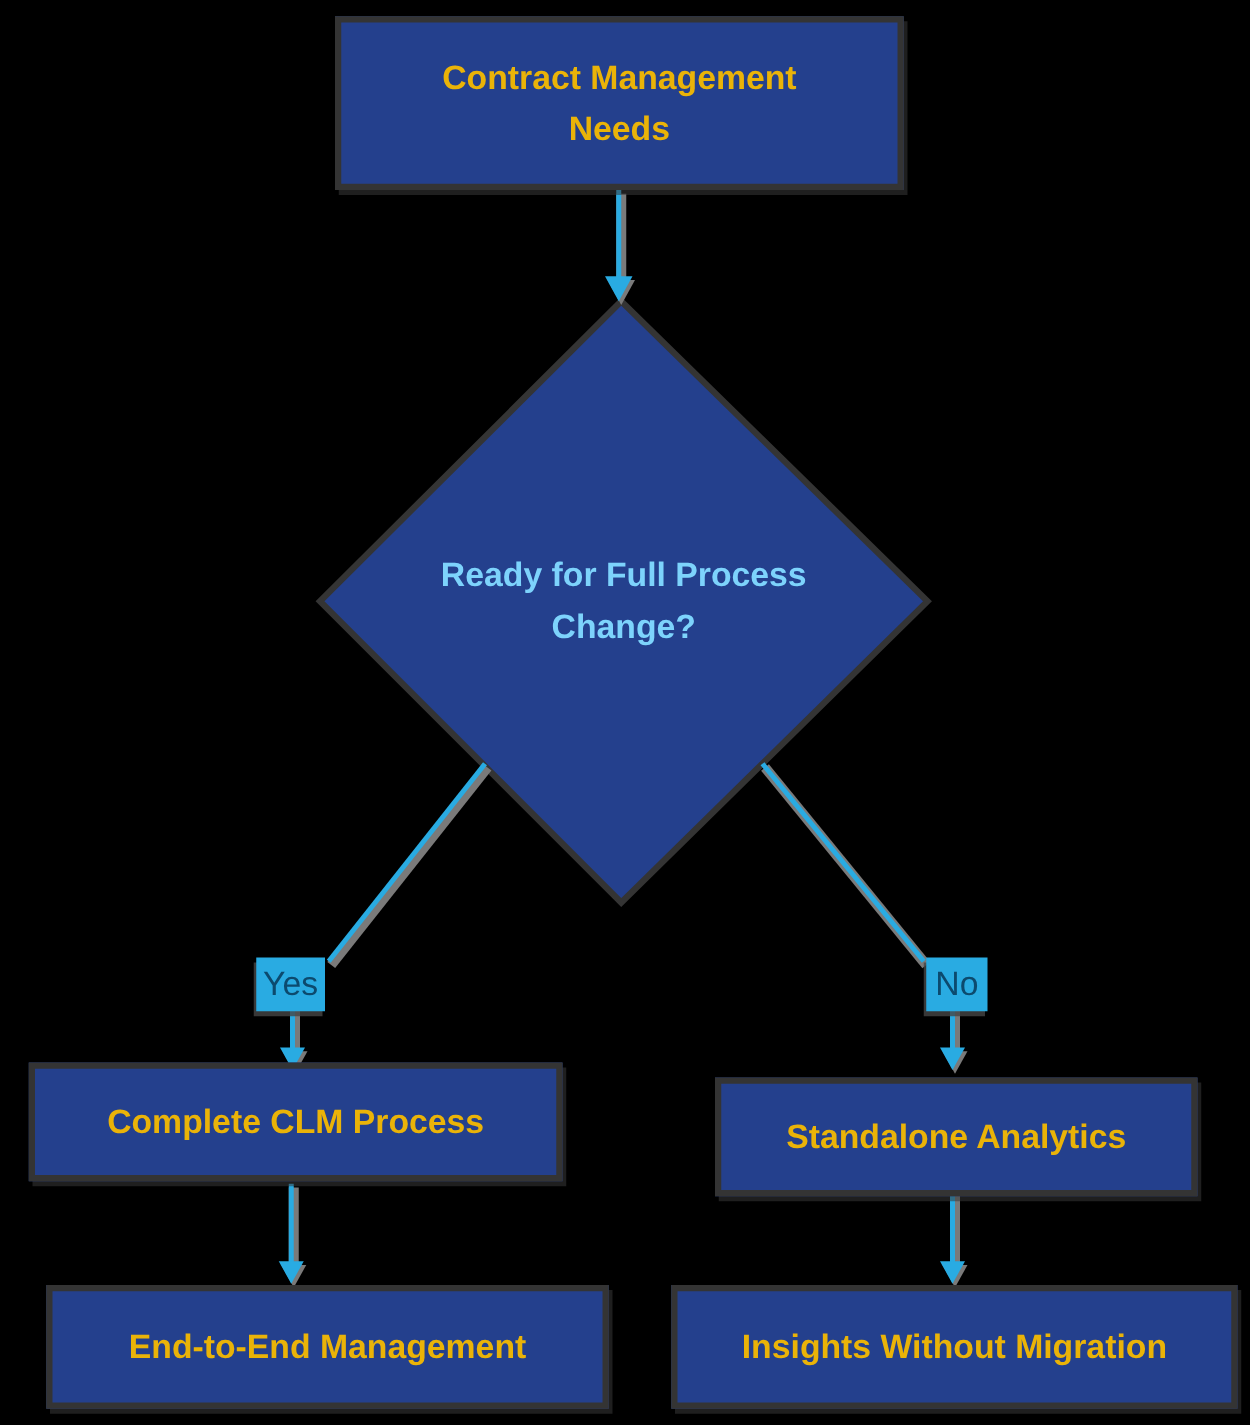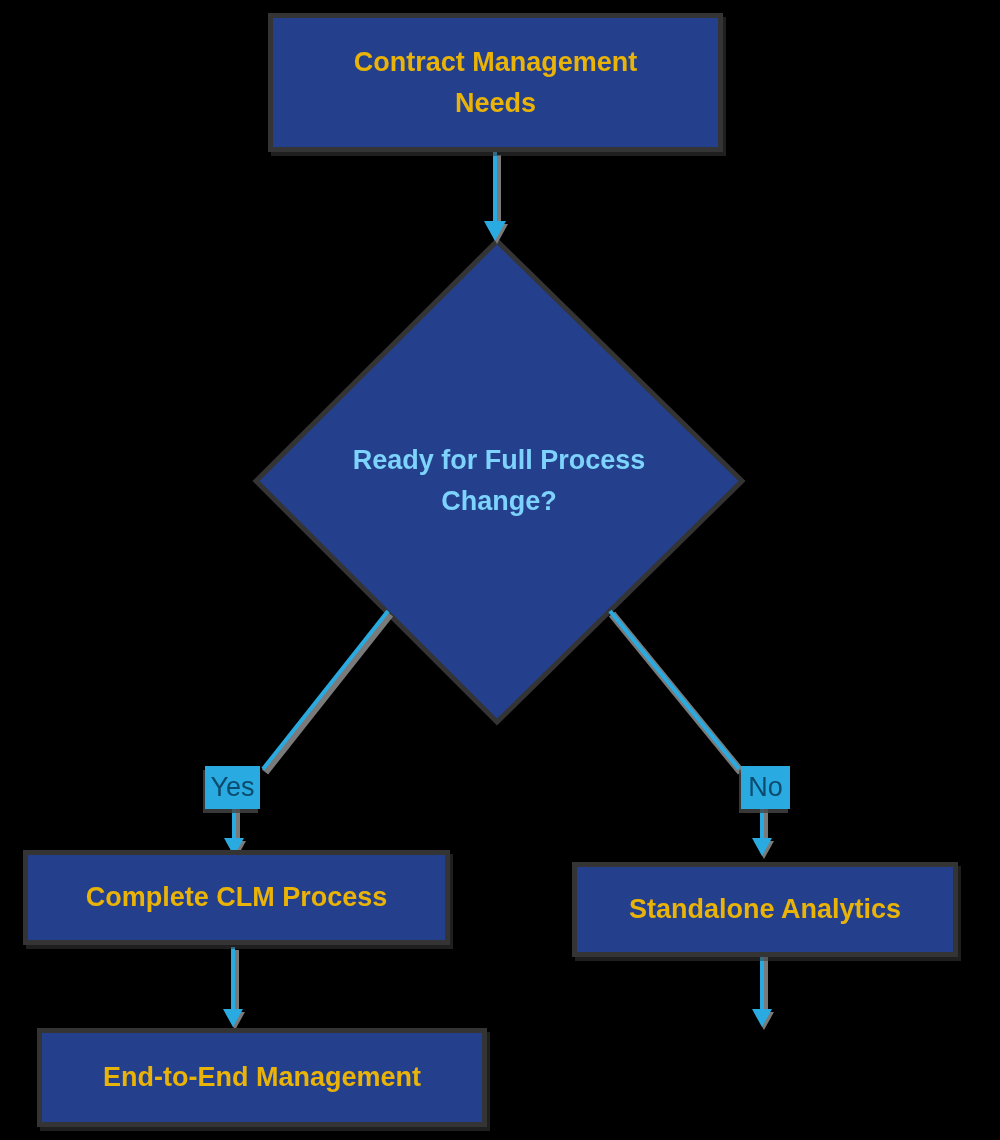--- a/index.html
+++ b/index.html
@@ -140,14 +140,15 @@
 
   <div class="edge-label edge-label-yes">Yes</div>
   <div class="edge-label edge-label-no">No</div>
 
   <div class="node node-clm">Complete CLM Process</div>
 
   <div class="node node-analytics">Standalone Analytics</div>
 
   <div class="node node-e2e">End-to-End Management</div>
 
+  <div class="node node-insights">Insights Without Migration</div>
 
 </div>
 
 </body></html>

